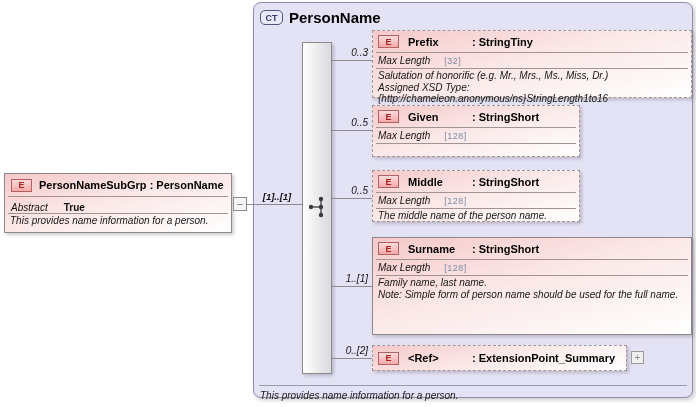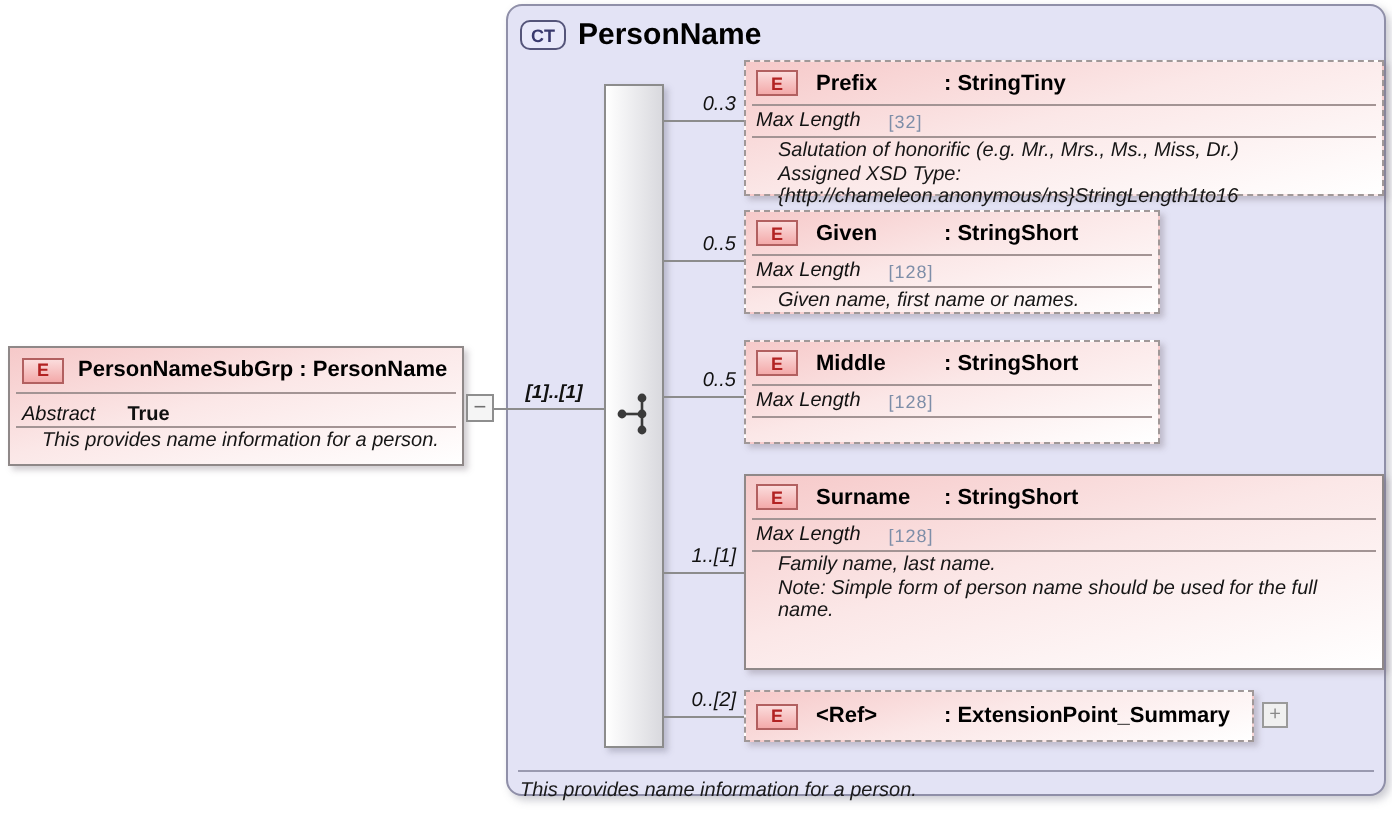--- a/index.html
+++ b/index.html
@@ -53,21 +53,21 @@
     background:linear-gradient(#FBDCDC,#F3A9A9); border:1px solid #B26060;
     color:#B22222; font-size:9px; font-weight:bold;
     display:flex; align-items:center; justify-content:center;
   }
   .el-name { font-size:11px; font-weight:bold; color:#000; margin-left:9px; min-width:64px; }
   .el-type { font-size:11px; font-weight:bold; color:#000; }
   .sep { height:1px; background:#A39494; margin:0 3px; }
   .facet-row { display:flex; align-items:center; height:15px; padding:0 5px; }
   .facet-label { font-size:10px; font-style:italic; color:#111;text-align:center; }
   .facet-value { font-size:9px; color:#7E8EA8; margin-left:14px; letter-spacing:0.5px; }
-  .desc { padding:1px 5px 2px 16px; font-size:10px; font-style:italic; color:#161616; line-height:11.5px; }
+  .desc { padding:1px 5px 2px 5px; font-size:10px; font-style:italic; color:#161616; line-height:11.5px; }
   .desc div { margin:0; }
 
   
   .sub-box { left:4px; top:173px; width:228px; height:60px; }
   .sub-box .sbox-header { height:22px; padding:0 6px; }
   .sub-title { font-size:11px; font-weight:bold; margin-left:7px; }
   .abs-row { display:flex; align-items:flex-end; height:16px; padding:0 6px; }
   .abs-label { font-size:10px; font-style:italic; color:#111; }
   .abs-value { font-size:10px; font-weight:bold; color:#111; margin-left:16px; }
 
@@ -167,37 +167,37 @@
       <div class="e-icon">E</div>
       <span class="el-name">Given</span>
       <span class="el-type">: StringShort</span>
     </div>
     <div class="sep"></div>
     <div class="facet-row">
       <span class="facet-label">Max Length</span>
       <span class="facet-value">[128]</span>
     </div>
     <div class="sep"></div>
-    <div class="desc">
-      <div>Given name, first name or names.</div>
-    </div>
   </div>
 
   <div class="sbox dashed el-middle">
     <div class="sbox-header">
       <div class="e-icon">E</div>
       <span class="el-name">Middle</span>
       <span class="el-type">: StringShort</span>
     </div>
     <div class="sep"></div>
     <div class="facet-row">
       <span class="facet-label">Max Length</span>
       <span class="facet-value">[128]</span>
     </div>
     <div class="sep"></div>
+    <div class="desc">
+      <div>The middle name of the person name.</div>
+    </div>
   </div>
 
   <div class="sbox solid el-surname">
     <div class="sbox-header">
       <div class="e-icon">E</div>
       <span class="el-name">Surname</span>
       <span class="el-type">: StringShort</span>
     </div>
     <div class="sep"></div>
     <div class="facet-row">

